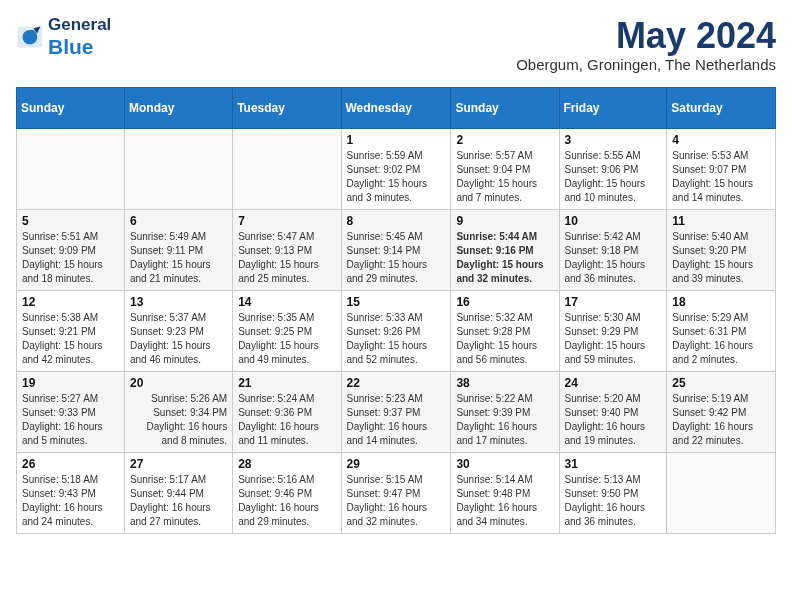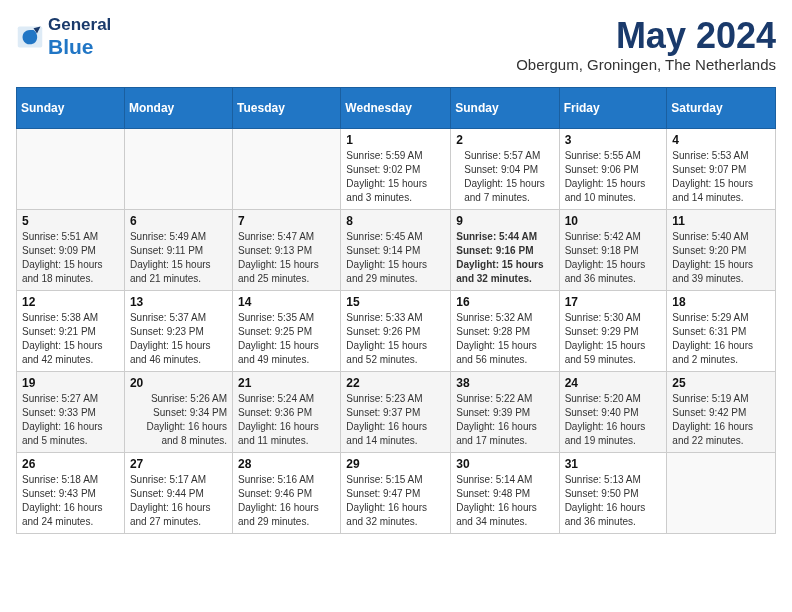--- a/index.html
+++ b/index.html
@@ -118,21 +118,21 @@
         <td class="empty-cell"></td>
         <td>
           <div class="day-num">1</div>
           <div class="day-info" style="white-space: pre-line;">Sunrise: 5:59 AM
 Sunset: 9:02 PM
 Daylight: 15 hours
 and 3 minutes.</div>
         </td>
         <td>
           <div class="day-num">2</div>
-          <div class="day-info" style="white-space: pre-line; margin-left: 8px;">Sunrise: 5:57 AM
+          <div class="day-info" style="white-space: pre-line;">Sunrise: 5:57 AM
 Sunset: 9:04 PM
 Daylight: 15 hours
 and 7 minutes.</div>
         </td>
         <td>
           <div class="day-num">3</div>
           <div class="day-info" style="white-space: pre-line;">Sunrise: 5:55 AM
 Sunset: 9:06 PM
 Daylight: 15 hours
 and 10 minutes.</div>

